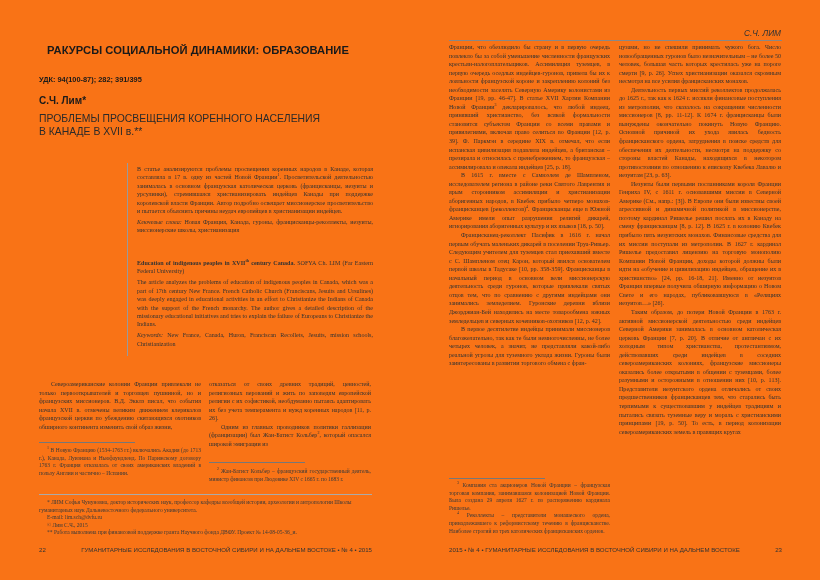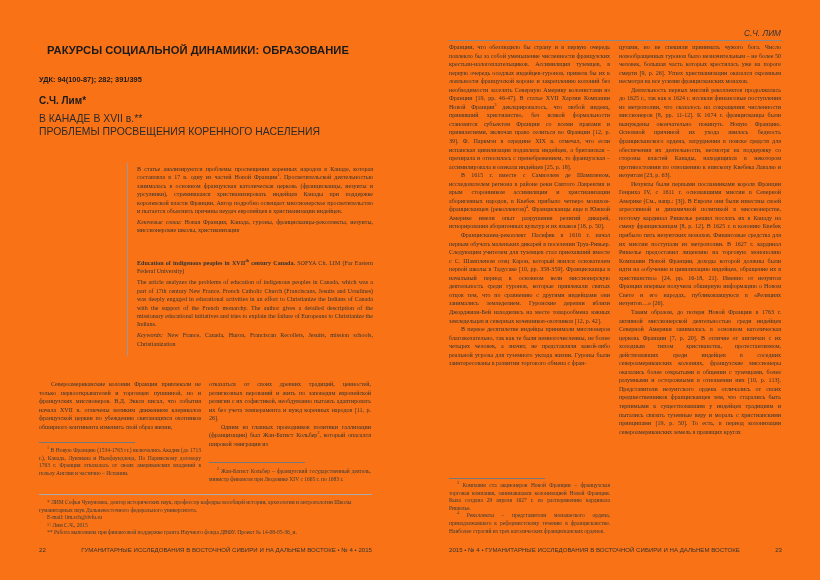--- a/index.html
+++ b/index.html
@@ -40,22 +40,22 @@
   .head-rule { position:absolute; left:39px; top:40px; width:333px; height:1px; background:#888; }
 </style>
 </head>
 <body>
 
 <div class="page left">
   <div class="section-title">РАКУРСЫ СОЦИАЛЬНОЙ ДИНАМИКИ: ОБРАЗОВАНИЕ</div>
   <div class="udk">УДК: 94(100-87); 282; 391/395</div>
   <div class="author">С.Ч. Лим*</div>
   <div class="art-title">
+    <div>ПРОБЛЕМЫ ПРОСВЕЩЕНИЯ КОРЕННОГО НАСЕЛЕНИЯ</div>
     <div>В КАНАДЕ В XVII в.**</div>
-    <div>ПРОБЛЕМЫ ПРОСВЕЩЕНИЯ КОРЕННОГО НАСЕЛЕНИЯ</div>
   </div>
 
   <div class="abs-rule"></div>
 
   <div class="abstract ru">
     <p><span>В статье анализируются проблемы просвещения коренных народов в Канаде, которая составляла в 17 в. одну из частей Новой Франции</span><sup>1</sup><span>. Просветительской деятельностью занималась в основном французская католическая церковь (францисканцы, иезуиты и урсулинки), стремившаяся христианизировать индейцев Канады при поддержке королевской власти Франции. Автор подробно освещает миссионерское просветительство и пытается объяснить причины неудач европейцев в христианизации индейцев.</span></p>
     <p><i>Ключевые слова:</i><span> Новая Франция, Канада, гуроны, францисканцы-реколлекты, иезуиты, миссионерские школы, христианизация</span></p>
   </div>
 
   <div class="abstract en">

